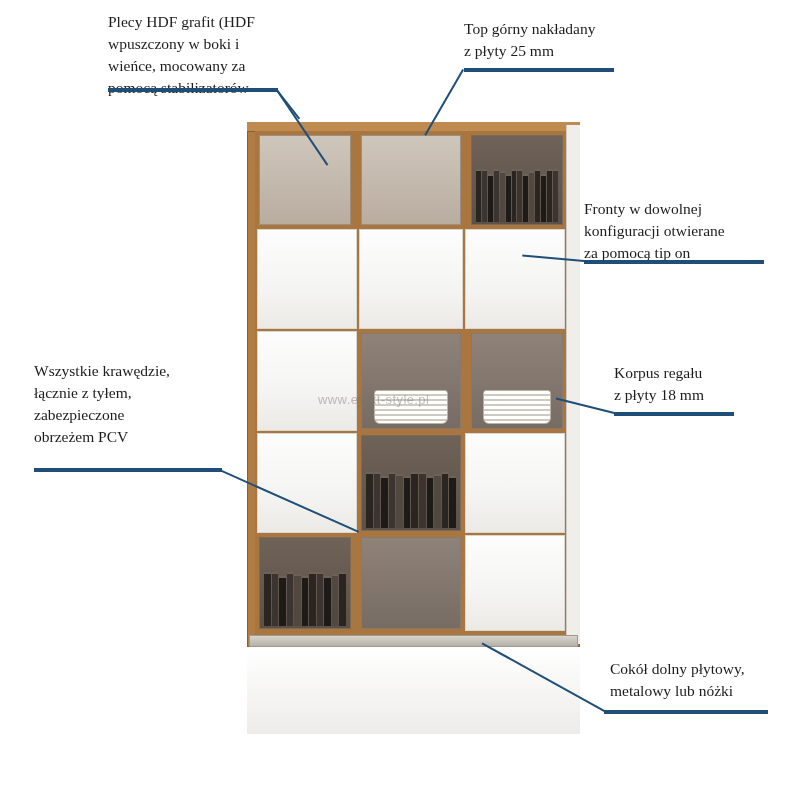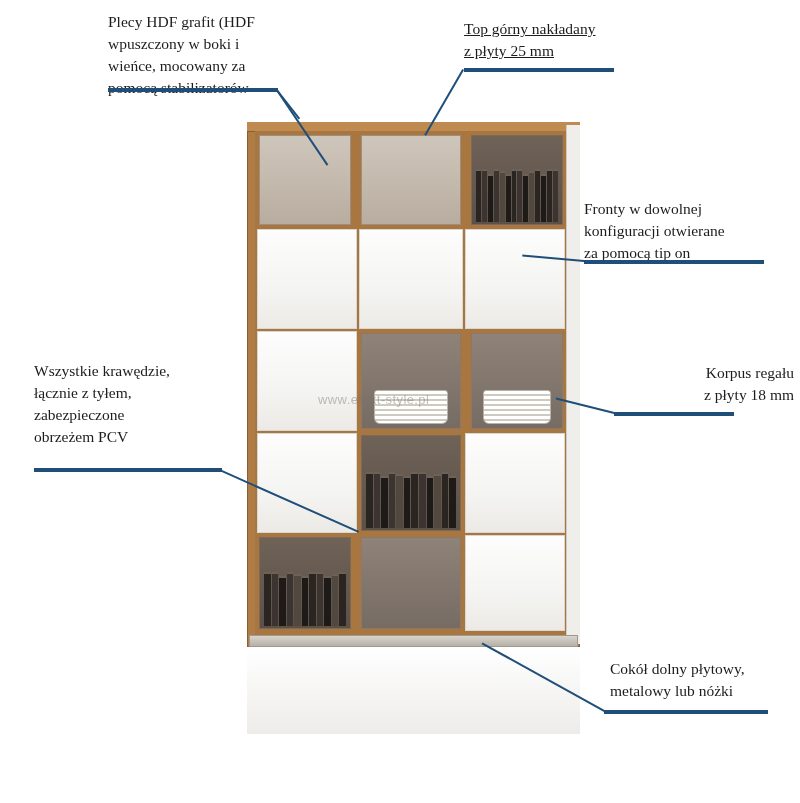--- a/index.html
+++ b/index.html
@@ -257,32 +257,32 @@
   <div id="watermark">www.efekt-style.pl</div>
 
   <div class="annot" style="left:108px; top:11px; width:230px;">Plecy HDF grafit (HDF
 wpuszczony w boki i
 wieńce, mocowany za
 pomocą stabilizatorów</div>
   <div class="bar" style="left:108px; top:88px; width:170px;"></div>
   <div class="diag" style="left:278px; top:90px; width:36px; transform: rotate(52deg);"></div>
   <div class="diag" style="left:278px; top:90px; width:90px; transform: rotate(56deg);"></div>
 
-  <div class="annot" style="left:464px; top:18px; width:210px;text-decoration:underline;">Top górny nakładany
+  <div class="annot" style="left:464px; top:18px; width:210px;">Top górny nakładany
 z płyty 25 mm</div>
   <div class="bar" style="left:464px; top:68px; width:150px;"></div>
   <div class="diag" style="left:464px; top:70px; width:76px; transform: rotate(120deg);"></div>
 
   <div class="annot" style="left:584px; top:198px; width:220px;">Fronty w dowolnej
 konfiguracji otwierane
 za pomocą tip on</div>
   <div class="bar" style="left:584px; top:260px; width:180px;"></div>
   <div class="diag" style="left:584px; top:262px; width:62px; transform: rotate(185deg);"></div>
 
-  <div class="annot" style="left:614px; top:362px; width:180px; text-align:right;">Korpus regału
+  <div class="annot" style="left:614px; top:362px; width:180px; text-align:left;">Korpus regału
 z płyty 18 mm</div>
   <div class="bar" style="left:614px; top:412px; width:120px;"></div>
   <div class="diag" style="left:614px; top:414px; width:60px; transform: rotate(194deg);"></div>
 
   <div class="annot" style="left:34px; top:360px; width:220px;">Wszystkie krawędzie,
 łącznie z tyłem,
 zabezpieczone
 obrzeżem PCV</div>
   <div class="bar" style="left:34px; top:468px; width:188px;"></div>
   <div class="diag" style="left:222px; top:470px; width:150px; transform: rotate(24deg);"></div>

